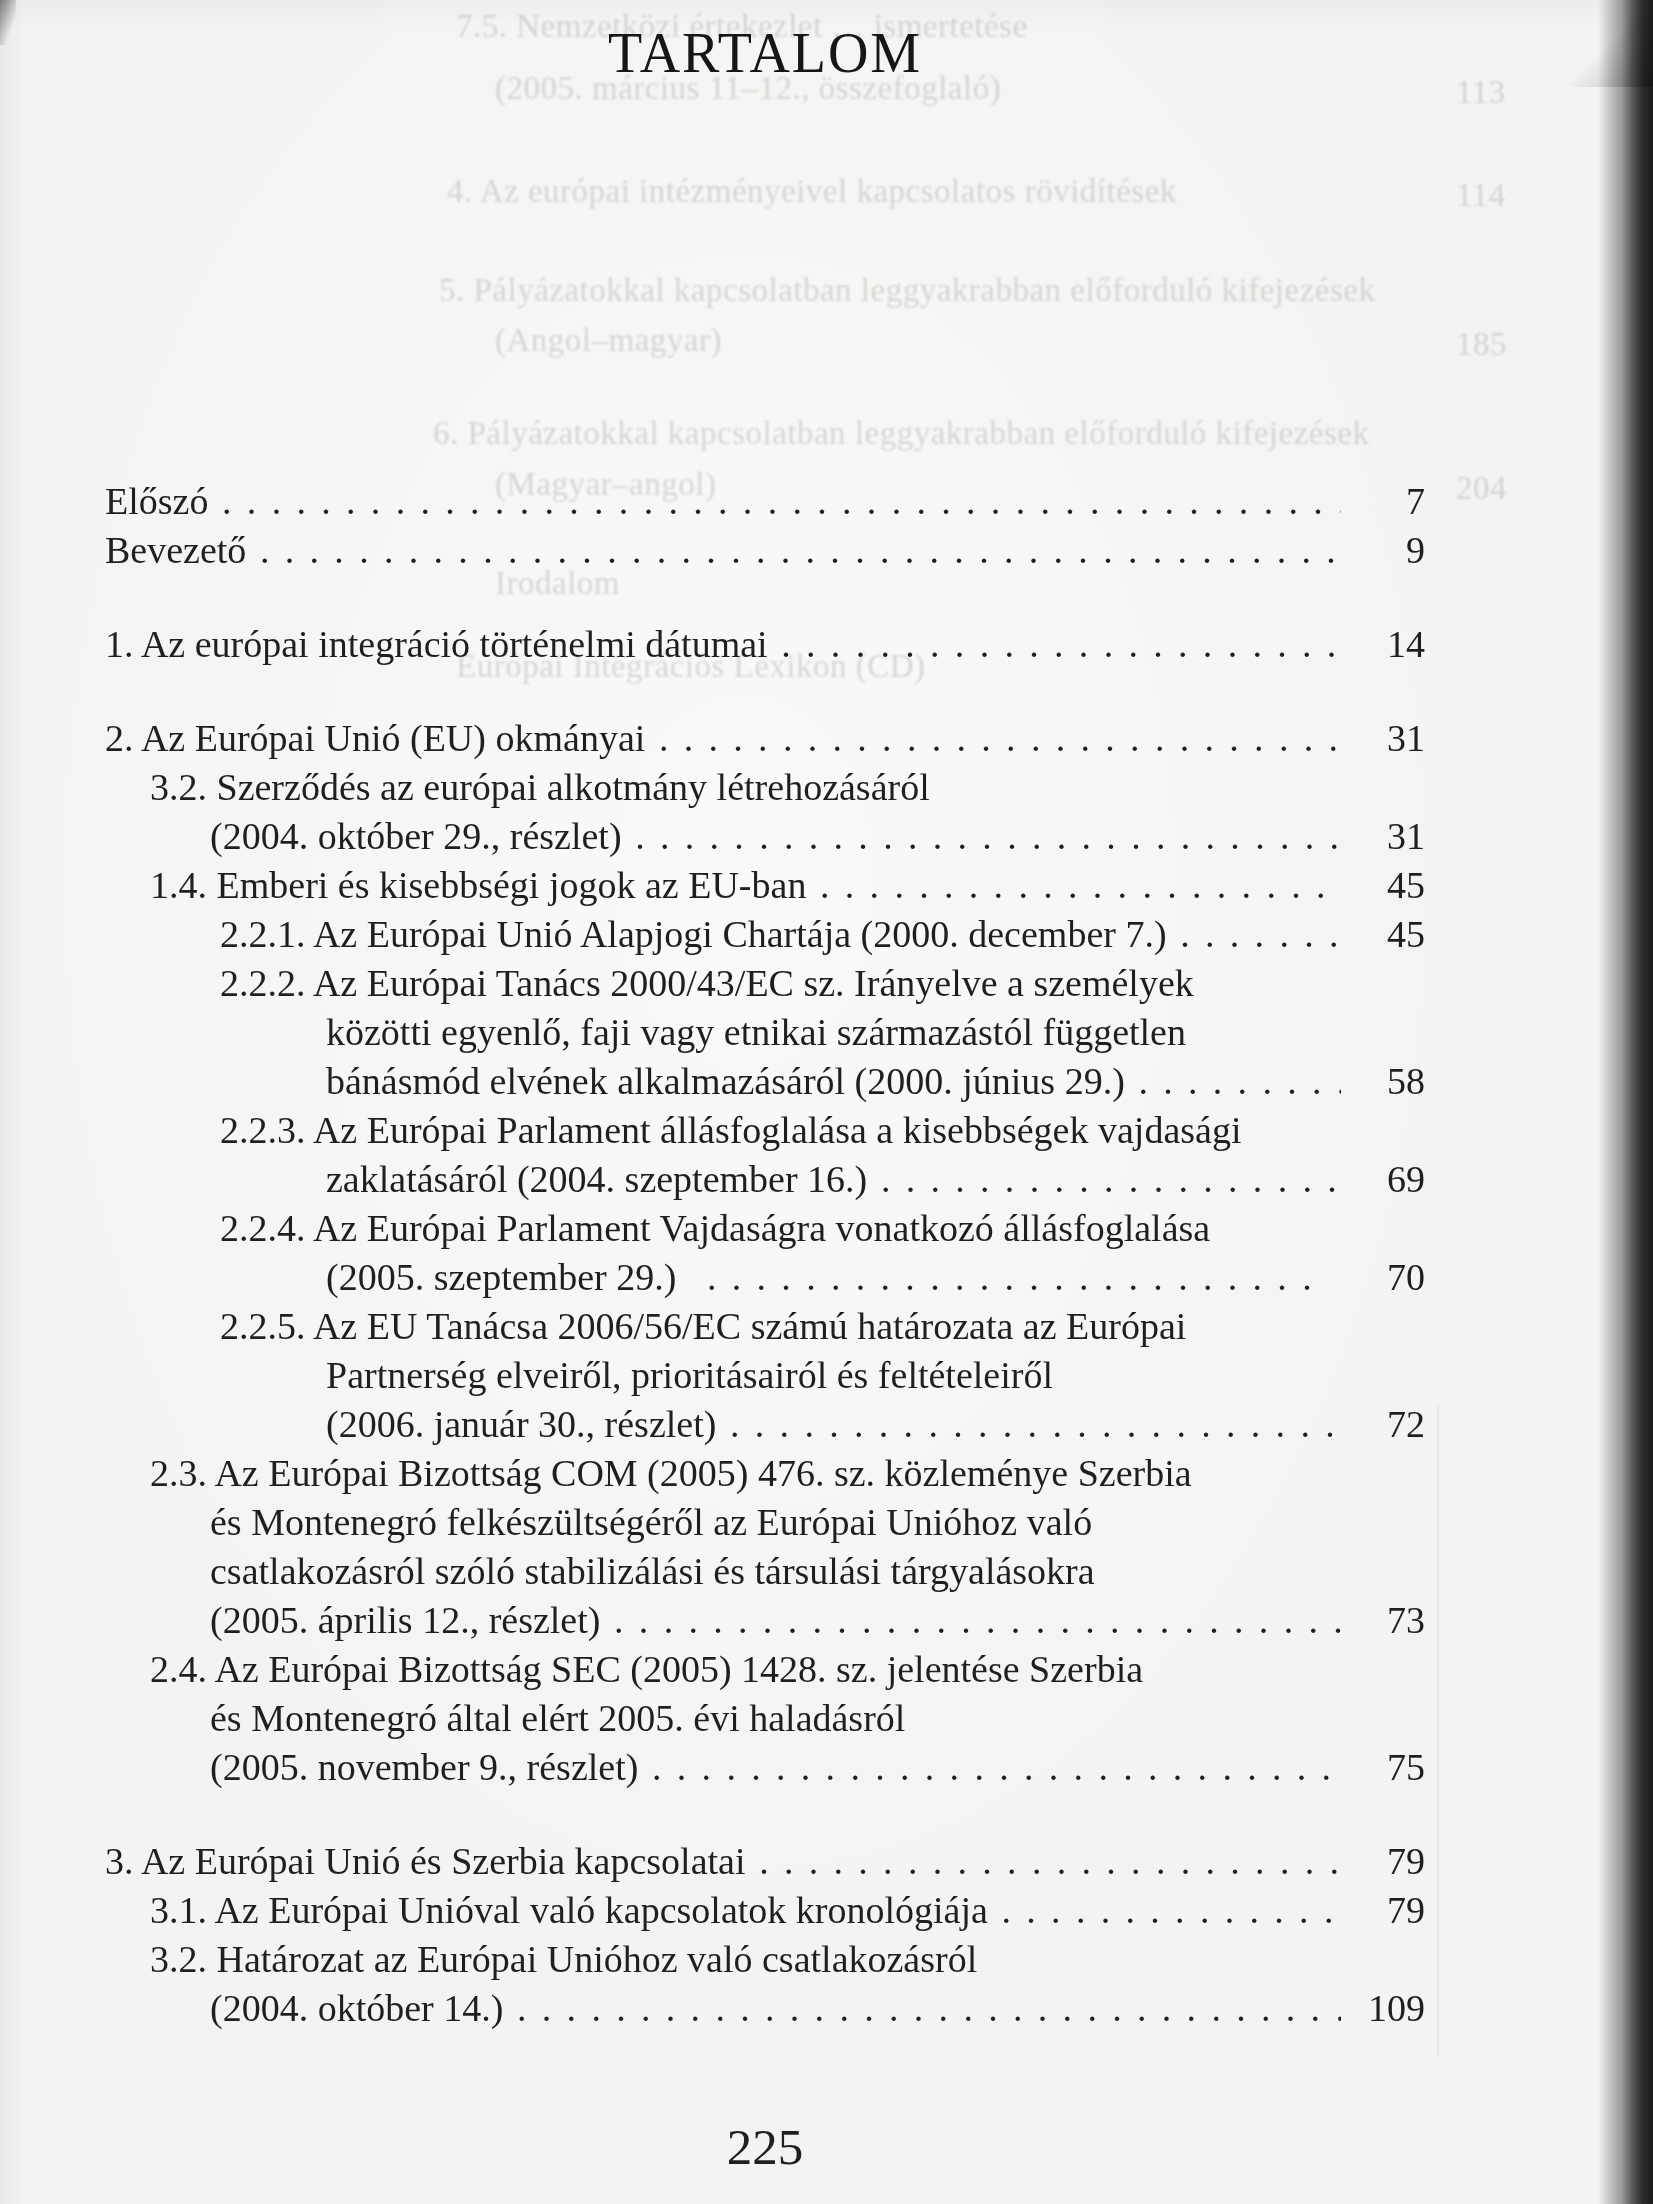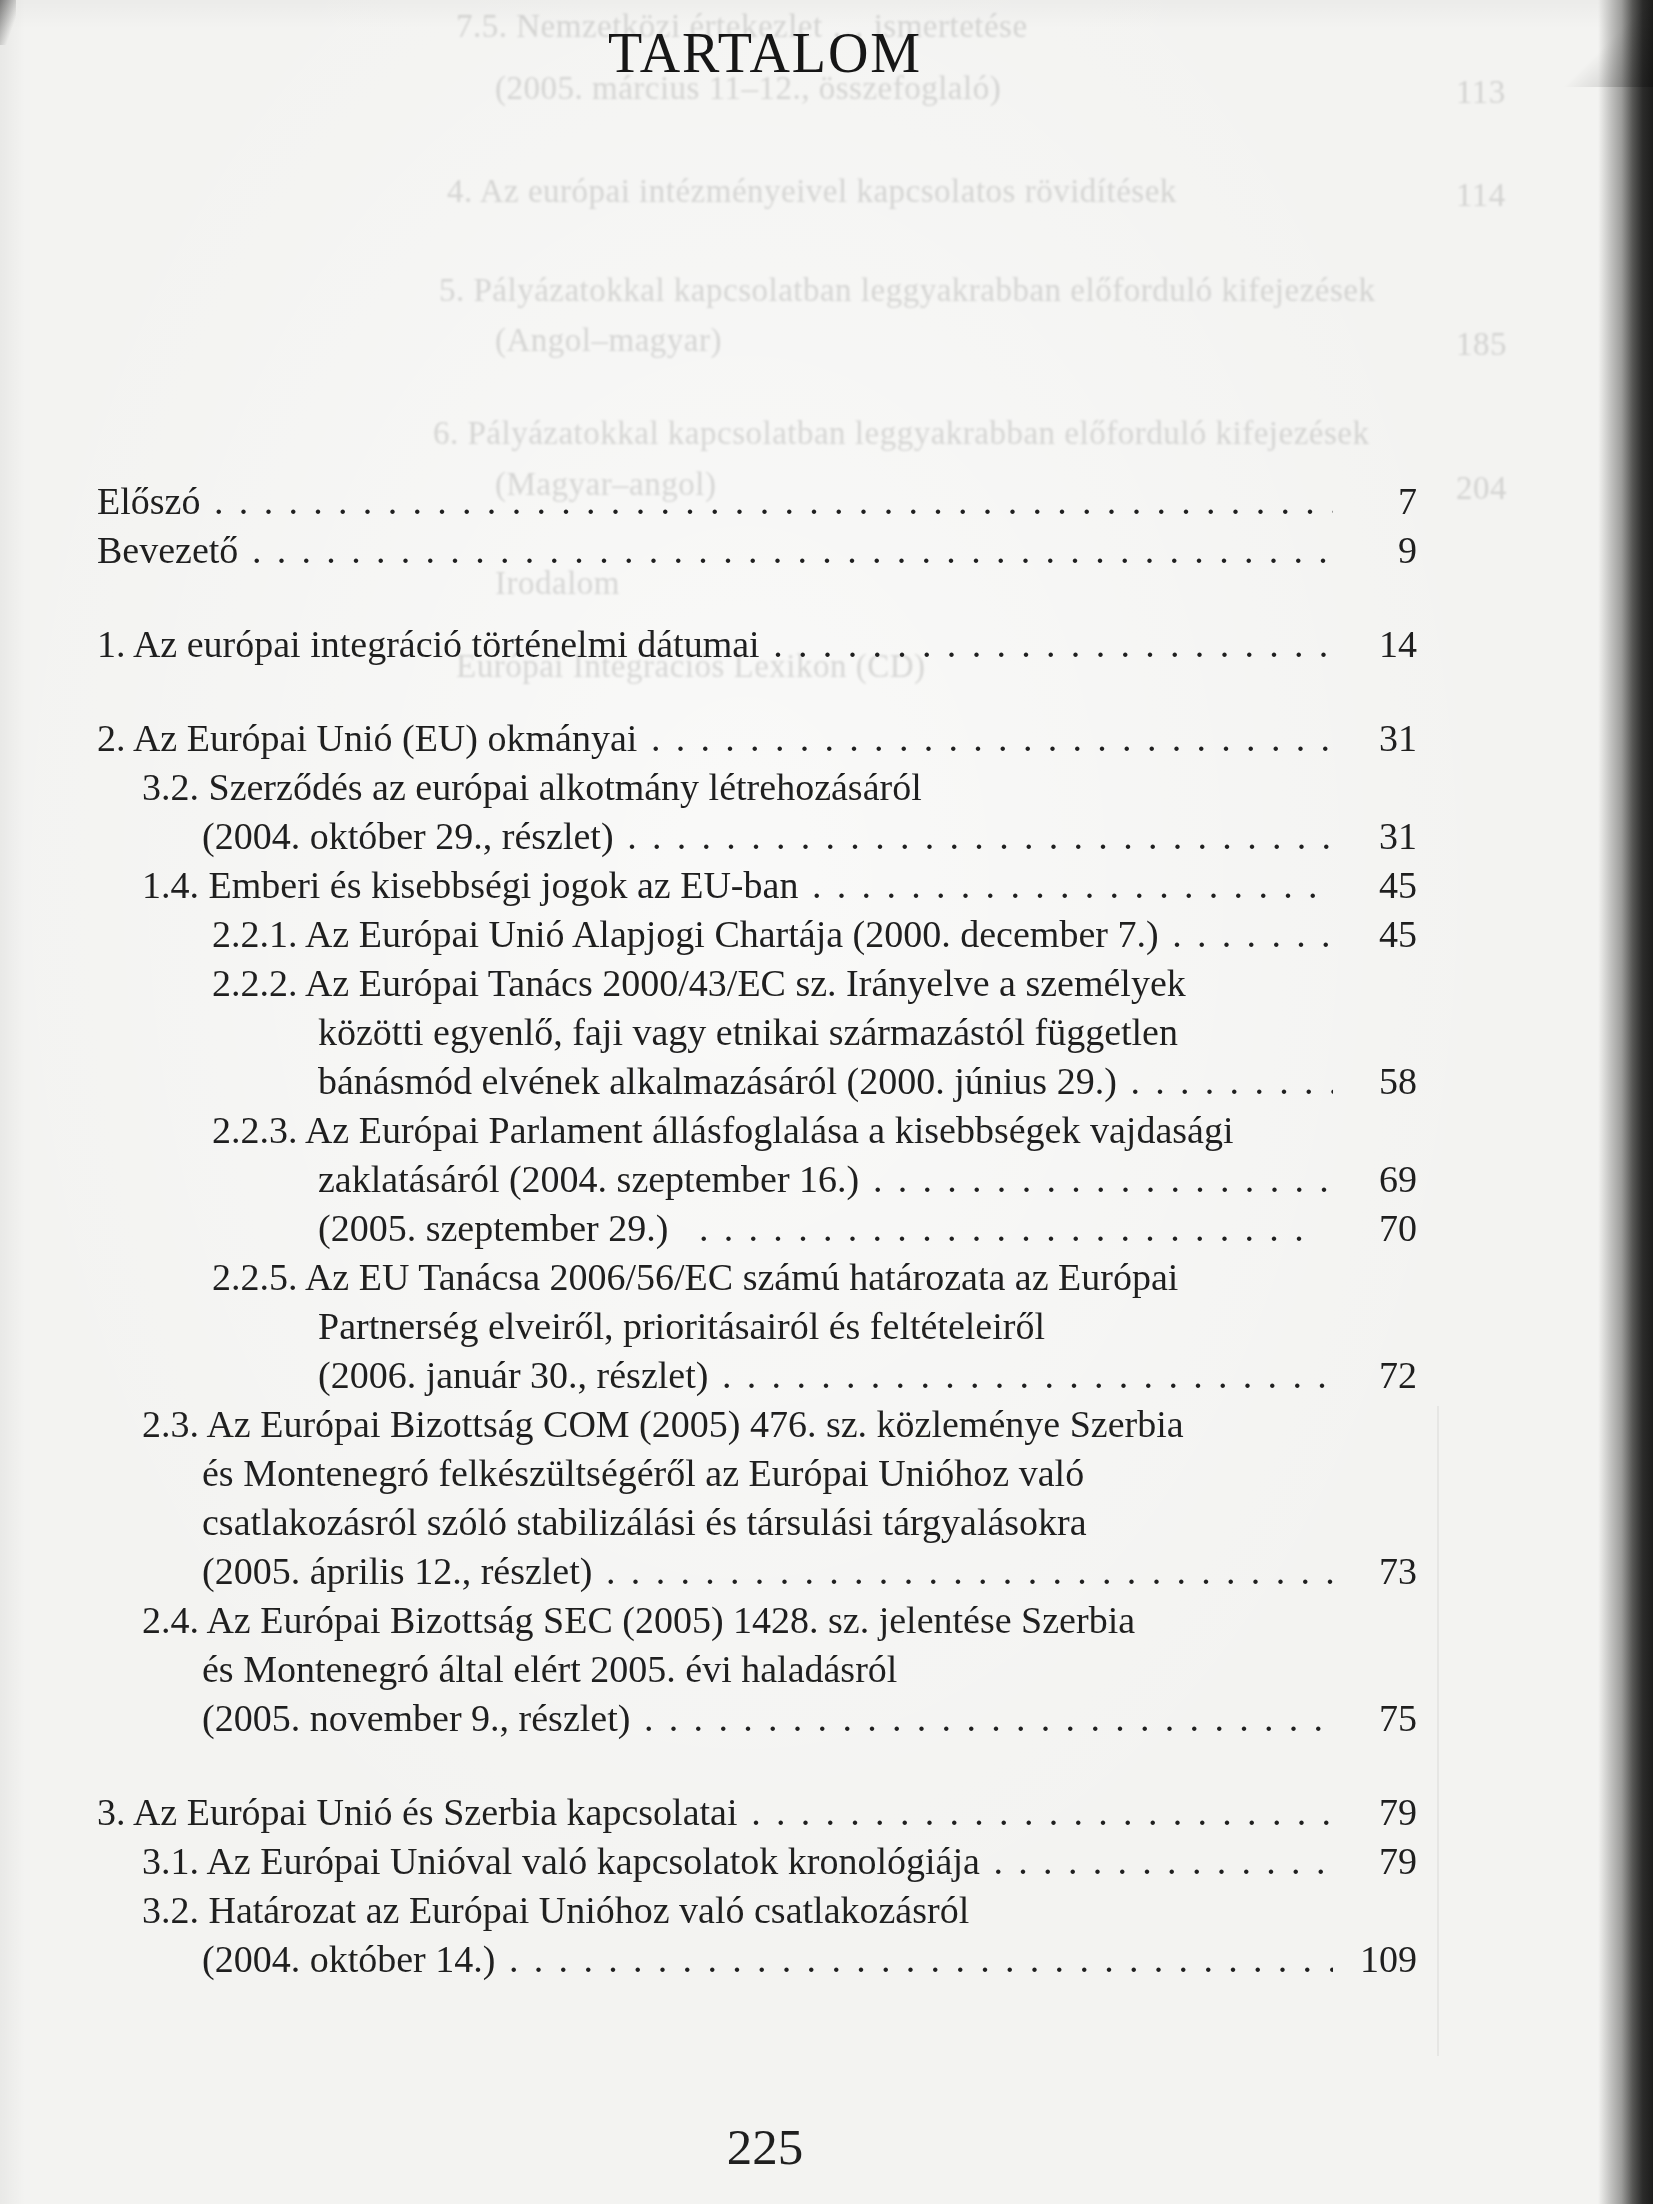--- a/index.html
+++ b/index.html
@@ -67,21 +67,21 @@
     position: absolute; top: 21.3px; left: 105px; width: 1320px;
     text-align: center;
     font-size: 56px;
     font-weight: 400;
     letter-spacing: 1.9px;
     color: #161616;
     z-index: 2;
     margin: 0;
   }
 
-  .toc { position: absolute; top: 477px; left: 97px; width: 1320px; z-index: 2; }
+  .toc { position: absolute; top: 477px; left: 105px; width: 1320px; z-index: 2; }
   .entry { }
   .entry.gap { margin-top: 45px; }
   .line {
     display: flex;
     align-items: baseline;
     font-size: 38px;
     line-height: 49px;
     white-space: nowrap;
   }
   .line .text { flex: 0 0 auto; }
@@ -216,20 +216,23 @@
       <div class="line" style="padding-left: 115px;">
         <span class="text">2.2.3. Az Európai Parlament állásfoglalása a kisebbségek vajdasági</span>
       </div>
       <div class="line" style="padding-left: 221px;">
         <span class="text">zaklatásáról (2004. szeptember 16.)</span>
         <span class="leader"></span>
         <span class="pagenum">69</span>
       </div>
     </div>
     <div class="entry">
+      <div class="line" style="padding-left: 115px;">
+        <span class="text">2.2.4. Az Európai Parlament Vajdaságra vonatkozó állásfoglalása</span>
+      </div>
       <div class="line" style="padding-left: 221px; gap: 17px;">
         <span class="text">(2005. szeptember 29.)</span>
         <span class="leader"></span>
         <span class="pagenum">70</span>
       </div>
     </div>
     <div class="entry">
       <div class="line" style="padding-left: 115px;">
         <span class="text">2.2.5. Az EU Tanácsa 2006/56/EC számú határozata az Európai</span>
       </div>

